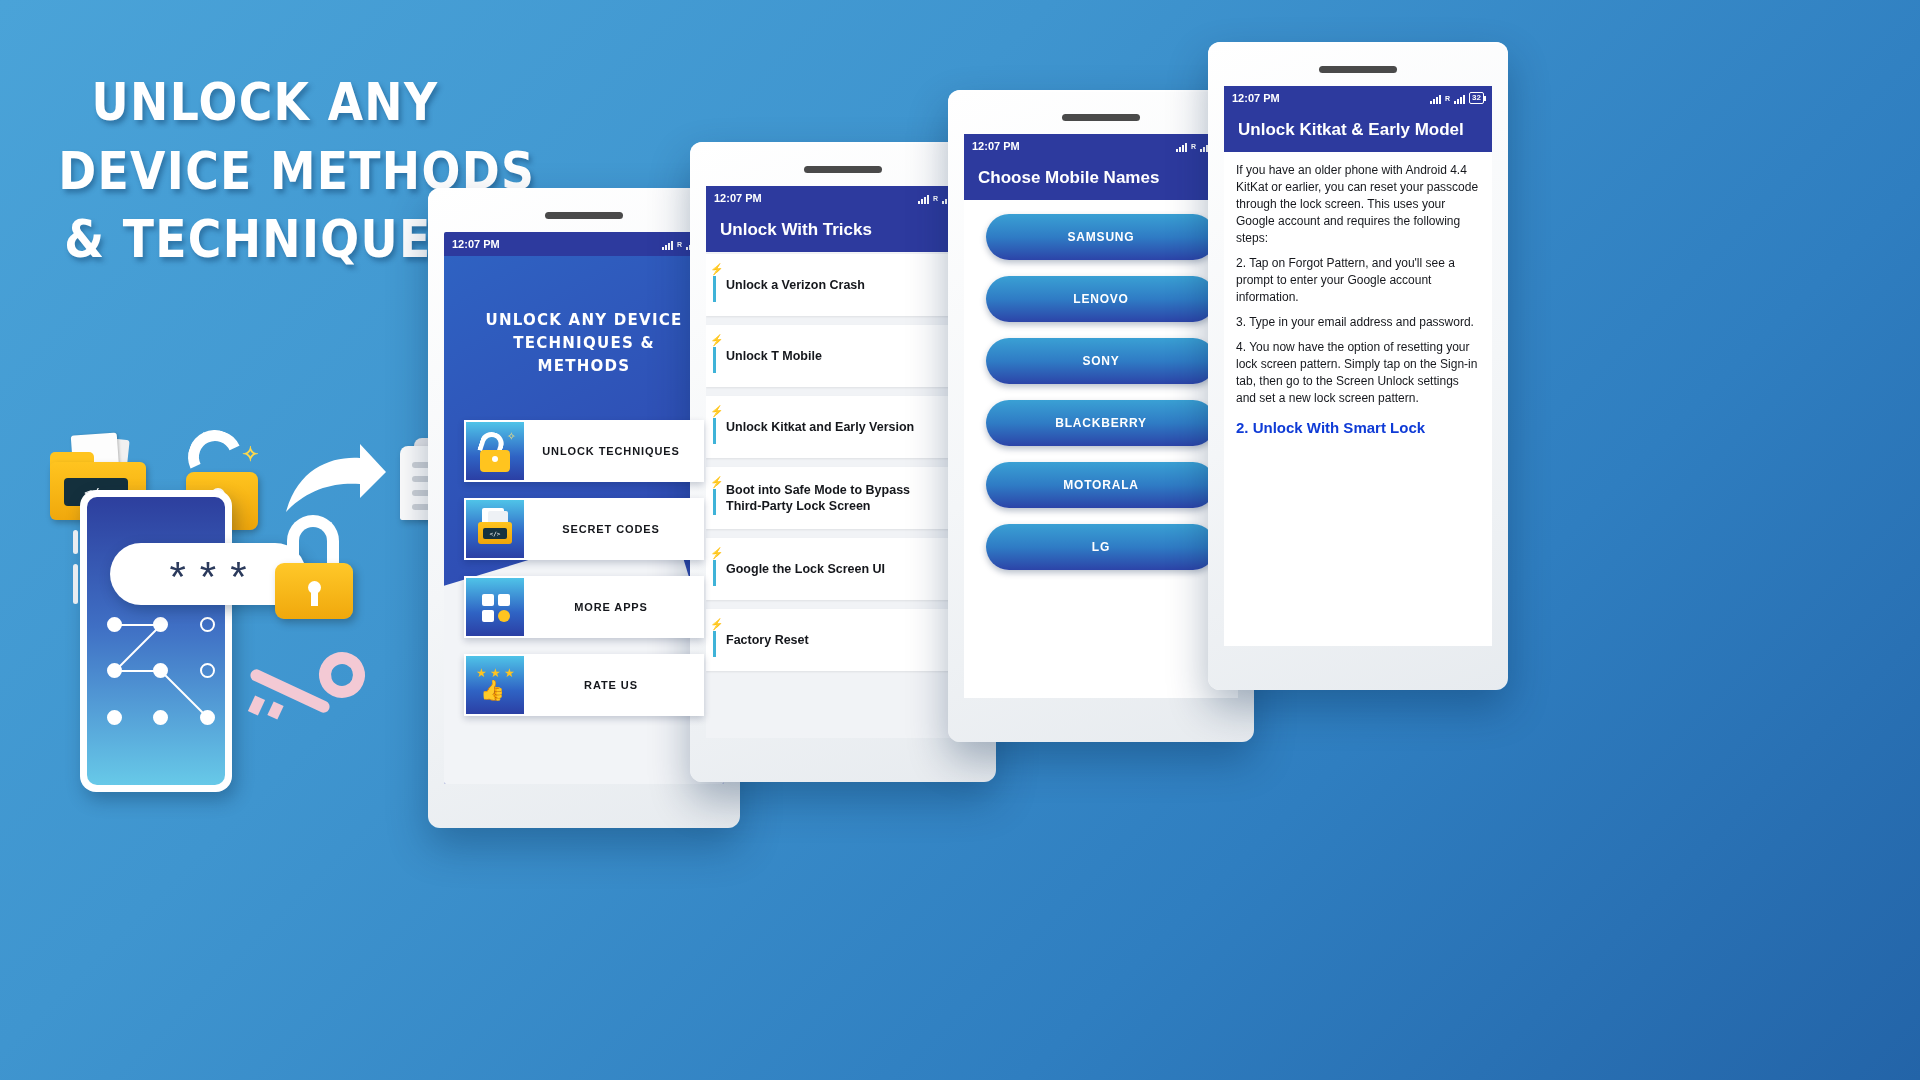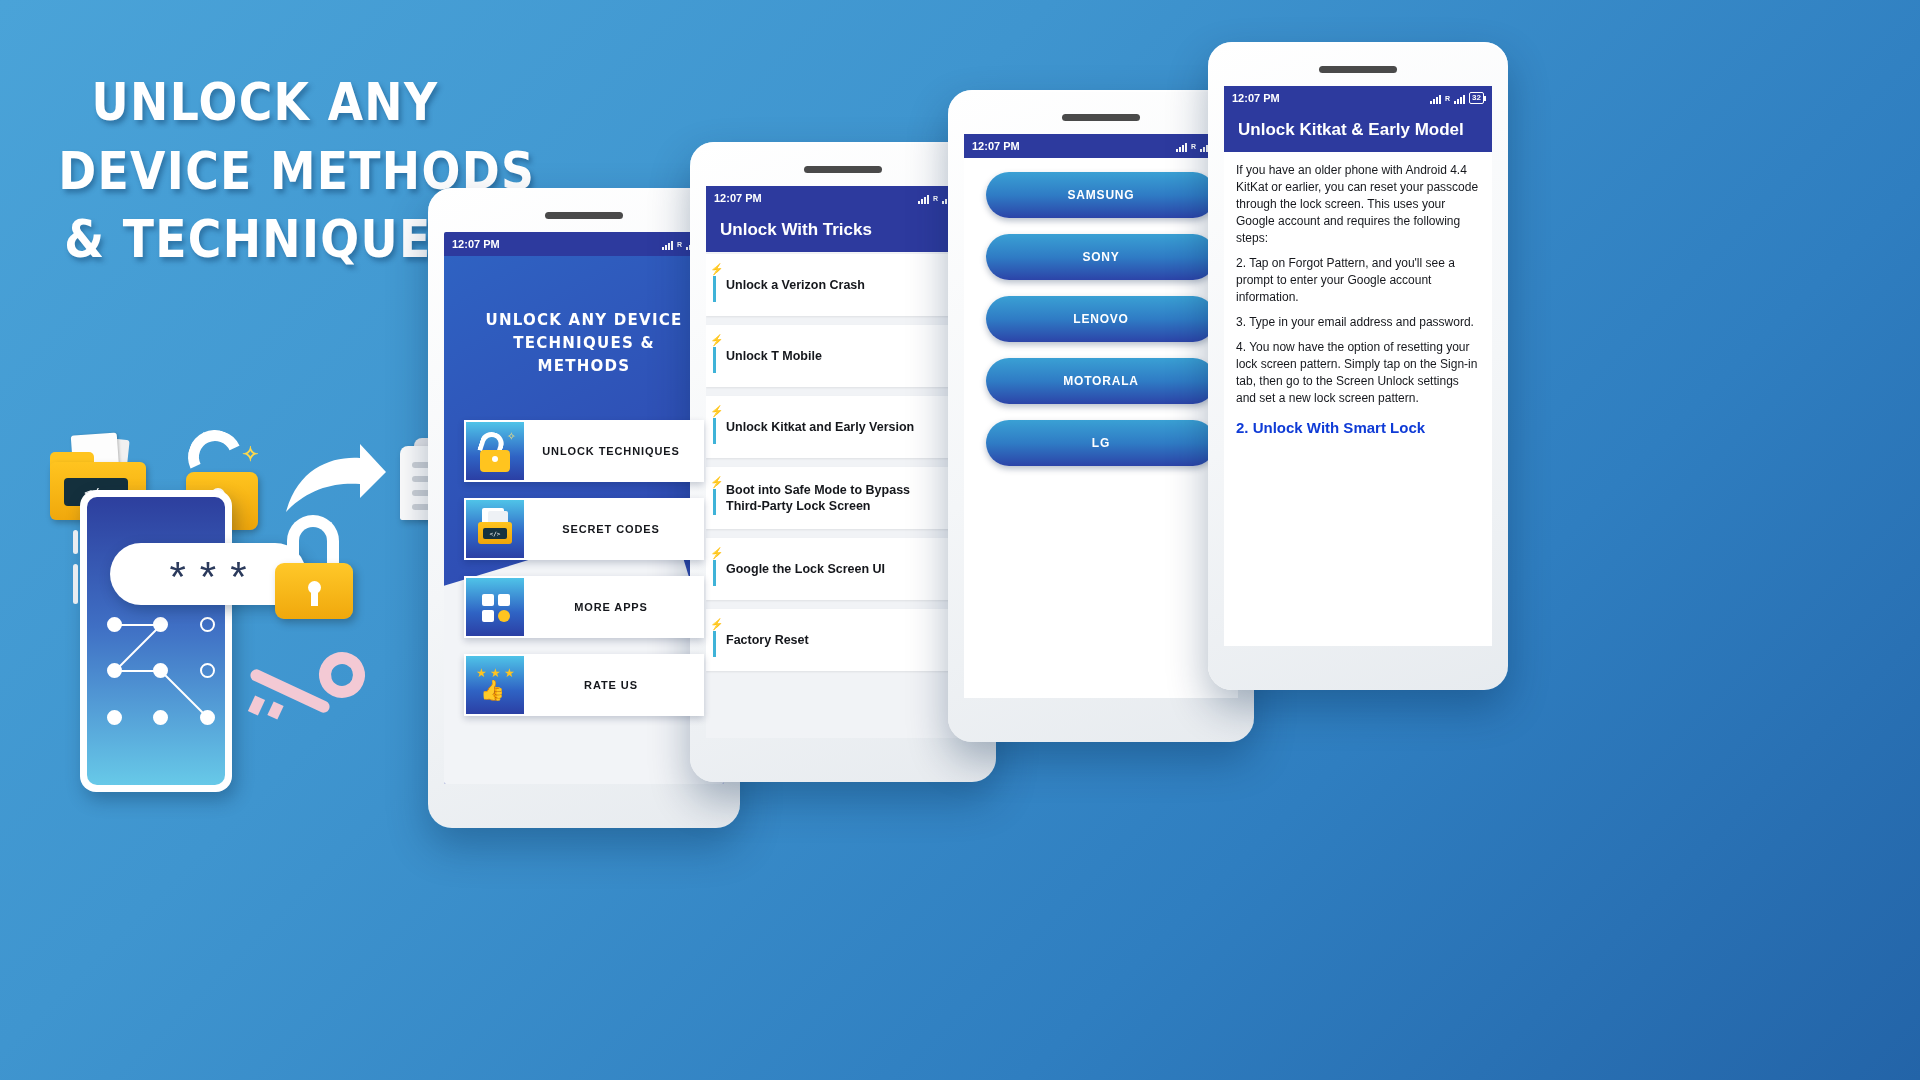--- a/index.html
+++ b/index.html
@@ -146,21 +146,21 @@
     position:absolute; left:2px; top:35px; width:86px; height:12px;
     background:#f3c9d4; border-radius:6px; transform:rotate(25deg);
   }
   .key .t1{ position:absolute; left:6px; top:47px; width:11px; height:17px; background:#f3c9d4; transform:rotate(25deg);}
   .key .t2{ position:absolute; left:25px; top:53px; width:11px; height:15px; background:#f3c9d4; transform:rotate(25deg);}
 
   
   .phone{
     position:absolute;
     background:linear-gradient(160deg,#ffffff 0%,#f4f6f8 55%, #e7ebef 100%);
-    border-radius:24px;
+    border-radius:12px;
     box-shadow:0 18px 40px rgba(0,35,70,.32), 0 2px 0 rgba(255,255,255,.8) inset;
     padding:44px 16px 44px 16px;
   }
   .phone .speaker{
     position:absolute; left:50%; transform:translateX(-50%);
     top:24px; width:78px; height:7px; background:#2a2a2a; border-radius:4px;
     opacity:.85;
   }
   .screen{
     width:100%; height:100%; background:#ffffff; overflow:hidden; position:relative;
@@ -528,24 +528,26 @@
         <span style="font-size:7px;vertical-align:top">R</span>
         <span class="bars">
           <i style="height:3px"></i>
             <i style="height:5px"></i>
             <i style="height:7px"></i>
             <i style="height:9px"></i>
         </span>
         <span class="batt">32</span>
       </span>
     </div>
+    <div class="appbar">Choose Mobile Names</div>
     <div class="p3-body">
       <div class="p3-btn">SAMSUNG</div>
+      <div class="p3-btn">LENOVO</div>
       <div class="p3-btn">SONY</div>
-      <div class="p3-btn">LENOVO</div>
+      <div class="p3-btn">BLACKBERRY</div>
       <div class="p3-btn">MOTORALA</div>
       <div class="p3-btn">LG</div>
     </div>
   </div>
 </div>
 
 <div class="phone" id="phone4">
   <div class="speaker"></div>
   <div class="screen">
     <div class="statusbar">

